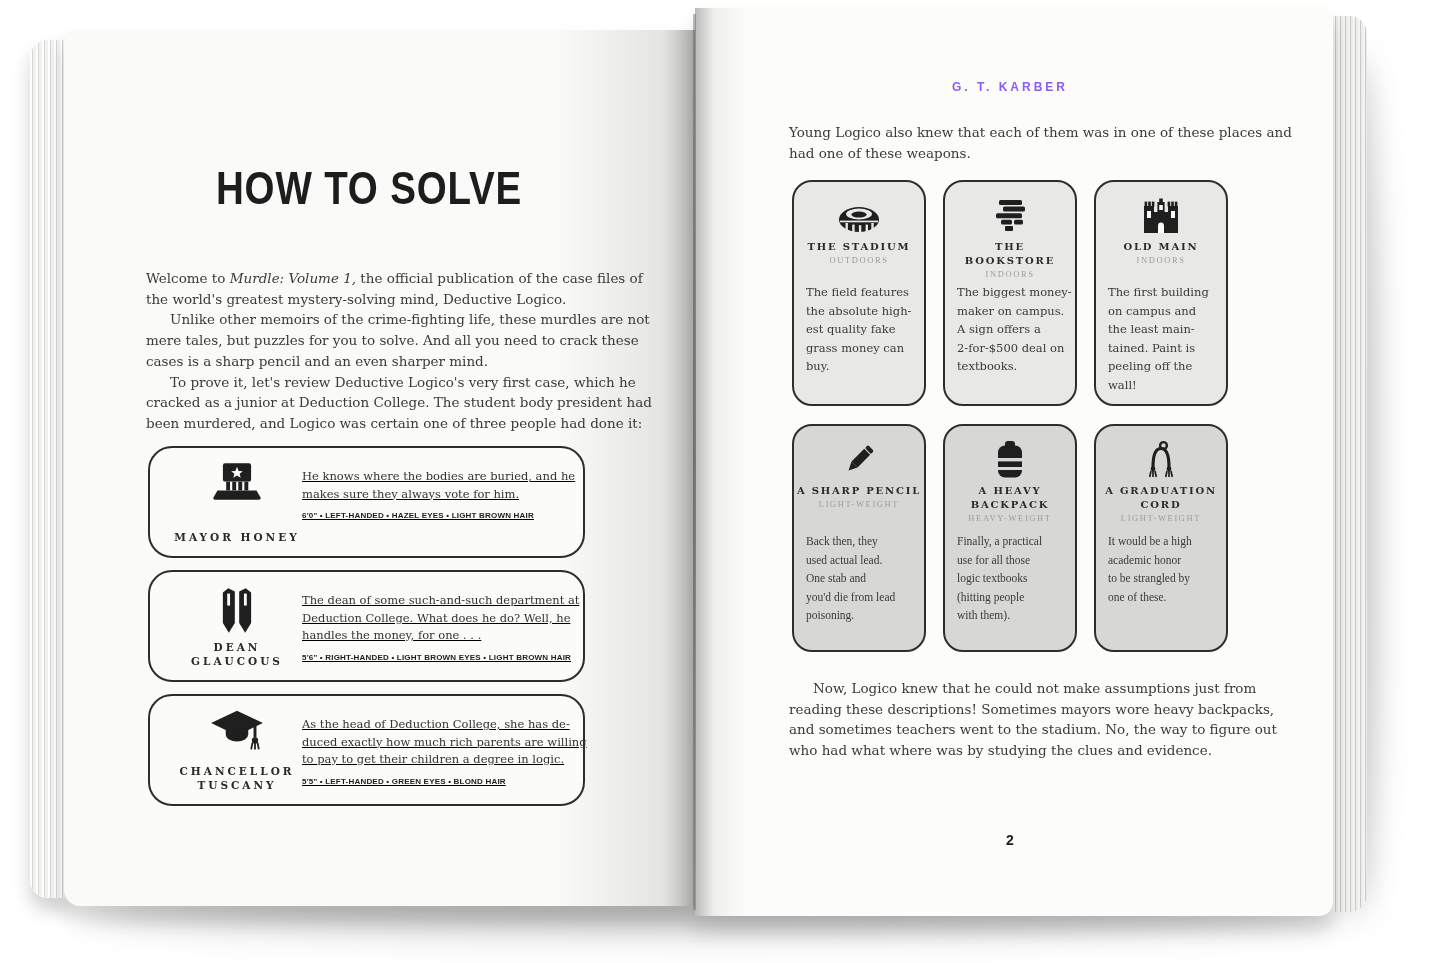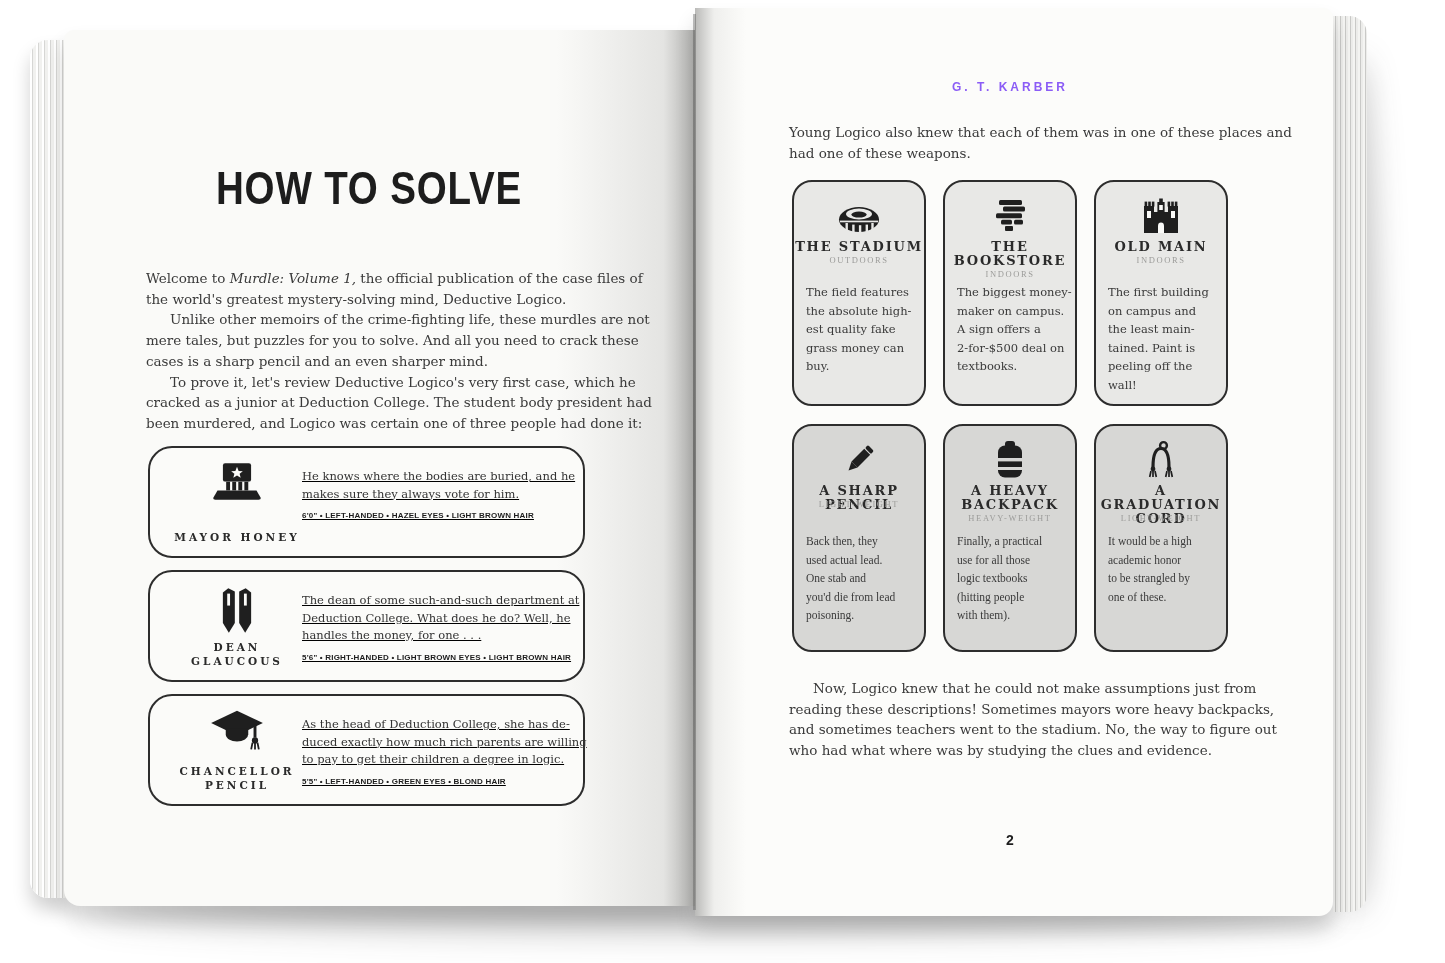--- a/index.html
+++ b/index.html
@@ -62,21 +62,21 @@
                 font-family:"Liberation Sans", sans-serif; font-weight:bold; font-size:14px;
                 color:#1d1d1d; }
 
   .grid-card { position:absolute; width:134px; border:2px solid #2d2d2d; border-radius:20px; }
   .row-places { top:180px; height:226px; background:#e8e8e6; }
   .row-weapons { top:424px; height:228px; background:#d7d7d5; }
   .col-a { left:792px; } .col-b { left:943px;padding-left:32px; } .col-c { left:1094px;padding-left:44px; }
   .gc-icon { position:absolute; top:13px; left:0; width:100%; height:42px;
              display:flex; align-items:center; justify-content:center; }
   .gc-title { position:absolute; top:58px; left:0; width:100%; text-align:center;
-              font-family:"DejaVu Serif", serif; font-weight:bold; font-size:13px;
+              font-family:"DejaVu Serif", serif; font-weight:bold; font-size:10px;
               letter-spacing:1.8px; color:#2a2a2a; white-space:pre-line; line-height:14px; }
   .gc-sub { position:absolute; left:0; width:100%; text-align:center;
             font-family:Liberation Serif, serif; font-size:8.5px; letter-spacing:1.6px;
             color:#9c9c9a; }
   .sub-1 { top:73px; } .sub-2 { top:87px; }
   .gc-desc { position:absolute; top:101px; left:12px; font-size:11.5px; line-height:18.5px;
              color:#3a3a3a; }
   .row-weapons .gc-desc { top:106px;font-family:Liberation Serif, serif; }
 </style>
 </head>
@@ -147,21 +147,21 @@
   <div class="suspect-card s3">
     <div class="s-icon-col">
       <svg width="54" height="44" viewBox="0 0 48 38">
         <polygon points="24,0 47,11 24,22 1,11" fill="#1f1f1f"></polygon>
         <path d="M14,16 h20 v5 a10,6.5 0 0 1 -20,0 z" fill="#1f1f1f"></path>
         <path d="M40,12 v12" stroke="#1f1f1f" stroke-width="2.6" fill="none"></path>
         <circle cx="40" cy="26.5" r="2.8" fill="#1f1f1f"></circle>
         <path d="M37.8,28.5 l-1.2,6 M40,28.5 v6 M42.2,28.5 l1.2,6" stroke="#1f1f1f" stroke-width="1.6" fill="none"></path>
       </svg>
       <div class="s-name pre">CHANCELLOR
-PENCIL</div>
+TUSCANY</div>
     </div>
     <div class="s-text-col">
       <div class="s-desc pre">As the head of Deduction College, she has de-
 duced exactly how much rich parents are willing
 to pay to get their children a degree in logic.</div>
       <div class="s-stats">5'5" • LEFT-HANDED • GREEN EYES • BLOND HAIR</div>
     </div>
   </div>
 
   <div class="rp-header">G. T. KARBER</div>

